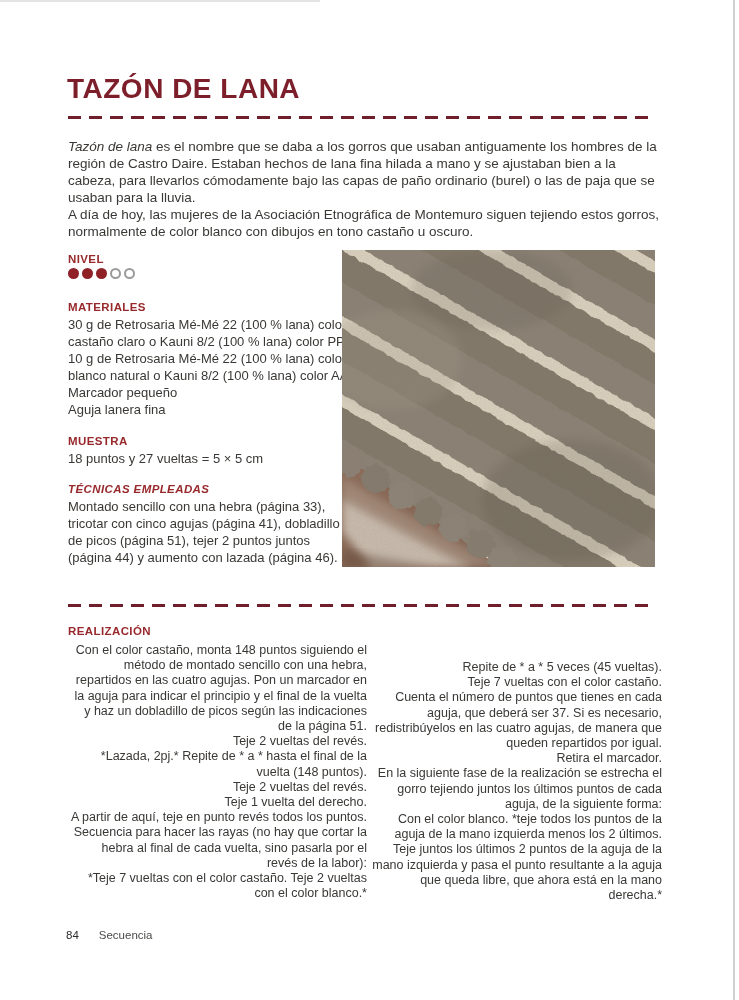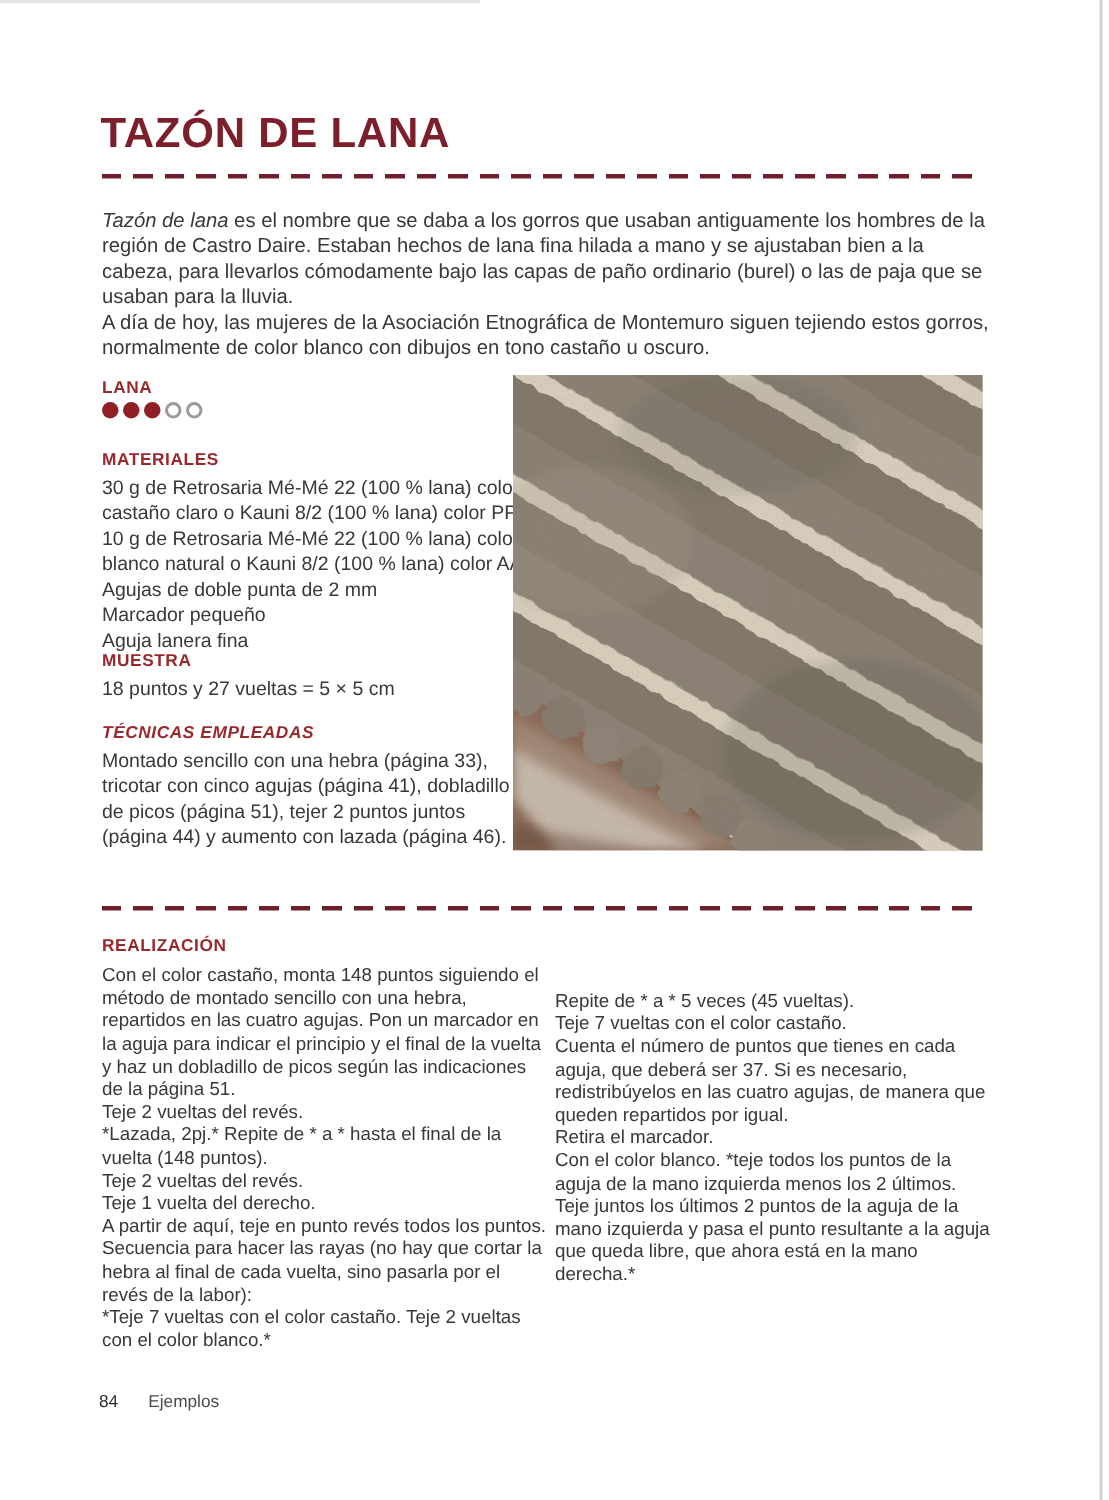--- a/index.html
+++ b/index.html
@@ -36,21 +36,21 @@
   .t-materiales{top:316px;width:288px;}
   .h-muestra{top:435px;}
   .t-muestra{top:450px;width:288px;}
   .h-tecnicas{top:483px;font-style:italic;}
   .t-tecnicas{top:498px;width:282px;}
   
   .photo{position:absolute;left:342px;top:250px;width:313px;height:317px;}
   
   .h-realizacion{top:625px;}
   .col{position:absolute;font-size:12.5px;line-height:15.2px;}
-  .col p{margin:0;}
+  .col p{margin:0;text-align:right;}
   .col1{left:68px;top:643px;width:299px;}
   .col2{left:370px;top:660px;width:292px;}
   
   .footer{position:absolute;left:66px;top:929px;font-size:11.5px;}
   .footer .pnum{font-weight:normal;color:#2e2c2a;}
   .footer .sect{margin-left:20px;color:#4c4a47;}
   
   .edge-right{position:absolute;top:0;right:4px;width:2px;height:100%;background:#c6c6c6;opacity:.8;}
   .edge-top{position:absolute;top:0;left:0;width:320px;height:2px;background:#d9d9d9;opacity:.7;}
 </style>
@@ -63,34 +63,33 @@
   <div class="edge-right"></div>
 
   <div class="title">TAZÓN DE LANA</div>
   <div class="dash-rule rule-top"></div>
 
   <div class="intro">
     <p><span class="lead">Tazón de lana</span><span> es el nombre que se daba a los gorros que usaban antiguamente los hombres de la región de Castro Daire. Estaban hechos de lana fina hilada a mano y se ajustaban bien a la cabeza, para llevarlos cómodamente bajo las capas de paño ordinario (burel) o las de paja que se usaban para la lluvia.</span></p>
     <p>A día de hoy, las mujeres de la Asociación Etnográfica de Montemuro siguen tejiendo estos gorros, normalmente de color blanco con dibujos en tono castaño u oscuro.</p>
   </div>
 
-  <div class="spec-head h-nivel">LANA</div>
+  <div class="spec-head h-nivel">NIVEL</div>
   <div class="dots">
       <span class="dot filled"></span>
       <span class="dot filled"></span>
       <span class="dot filled"></span>
       <span class="dot empty"></span>
       <span class="dot empty"></span>
     </div>
 
   <div class="spec-head h-materiales">MATERIALES</div>
   <div class="spec-text t-materiales">
     <p>30 g de Retrosaria Mé-Mé 22 (100 % lana) color castaño claro o Kauni 8/2 (100 % lana) color PPI</p>
     <p>10 g de Retrosaria Mé-Mé 22 (100 % lana) color blanco natural o Kauni 8/2 (100 % lana) color AA</p>
-    <p>Agujas de doble punta de 2 mm</p>
     <p>Marcador pequeño</p>
     <p>Aguja lanera fina</p>
   </div>
 
   <div class="spec-head h-muestra">MUESTRA</div>
   <div class="spec-text t-muestra">18 puntos y 27 vueltas = 5 × 5 cm</div>
 
   <div class="spec-head h-tecnicas">TÉCNICAS EMPLEADAS</div>
   <div class="spec-text t-tecnicas">Montado sencillo con una hebra (página 33), tricotar con cinco agujas (página 41), dobladillo de picos (página 51), tejer 2 puntos juntos (página 44) y aumento con lazada (página 46).</div>
 
@@ -164,20 +163,21 @@
     <p>A partir de aquí, teje en punto revés todos los puntos.</p>
     <p>Secuencia para hacer las rayas (no hay que cortar la hebra al final de cada vuelta, sino pasarla por el revés de la labor):</p>
     <p>*Teje 7 vueltas con el color castaño. Teje 2 vueltas con el color blanco.*</p>
   </div>
 
   <div class="col col2">
     <p>Repite de * a * 5 veces (45 vueltas).</p>
     <p>Teje 7 vueltas con el color castaño.</p>
     <p>Cuenta el número de puntos que tienes en cada aguja, que deberá ser 37. Si es necesario, redistribúyelos en las cuatro agujas, de manera que queden repartidos por igual.</p>
     <p>Retira el marcador.</p>
+    <p>En la siguiente fase de la realización se estrecha el gorro tejiendo juntos los últimos puntos de cada aguja, de la siguiente forma:</p>
     <p>Con el color blanco. *teje todos los puntos de la aguja de la mano izquierda menos los 2 últimos. Teje juntos los últimos 2 puntos de la aguja de la mano izquierda y pasa el punto resultante a la aguja que queda libre, que ahora está en la mano derecha.*</p>
   </div>
 
   <div class="footer">
-    <span class="pnum">84</span><span class="sect">Ejemplos</span>
+    <span class="pnum">84</span><span class="sect">Secuencia</span>
   </div>
 
 </div>
 
 </body></html>

